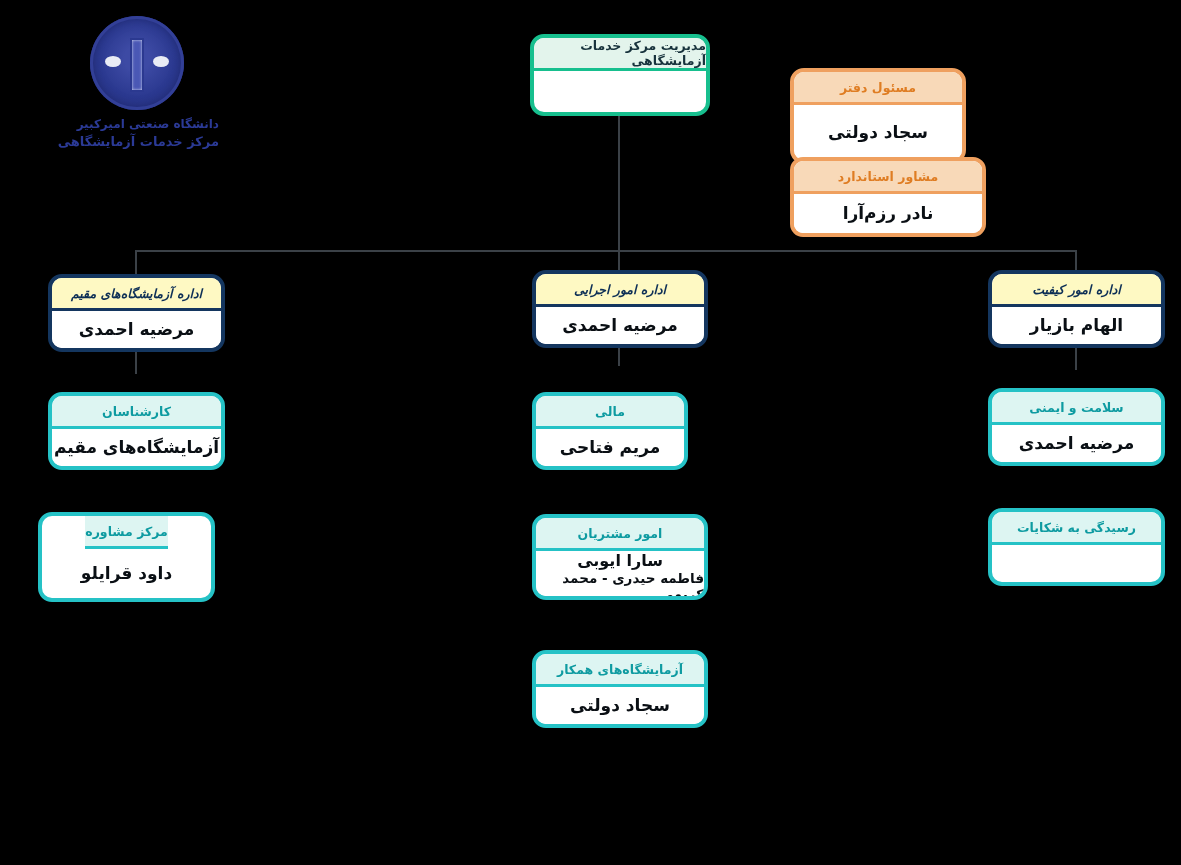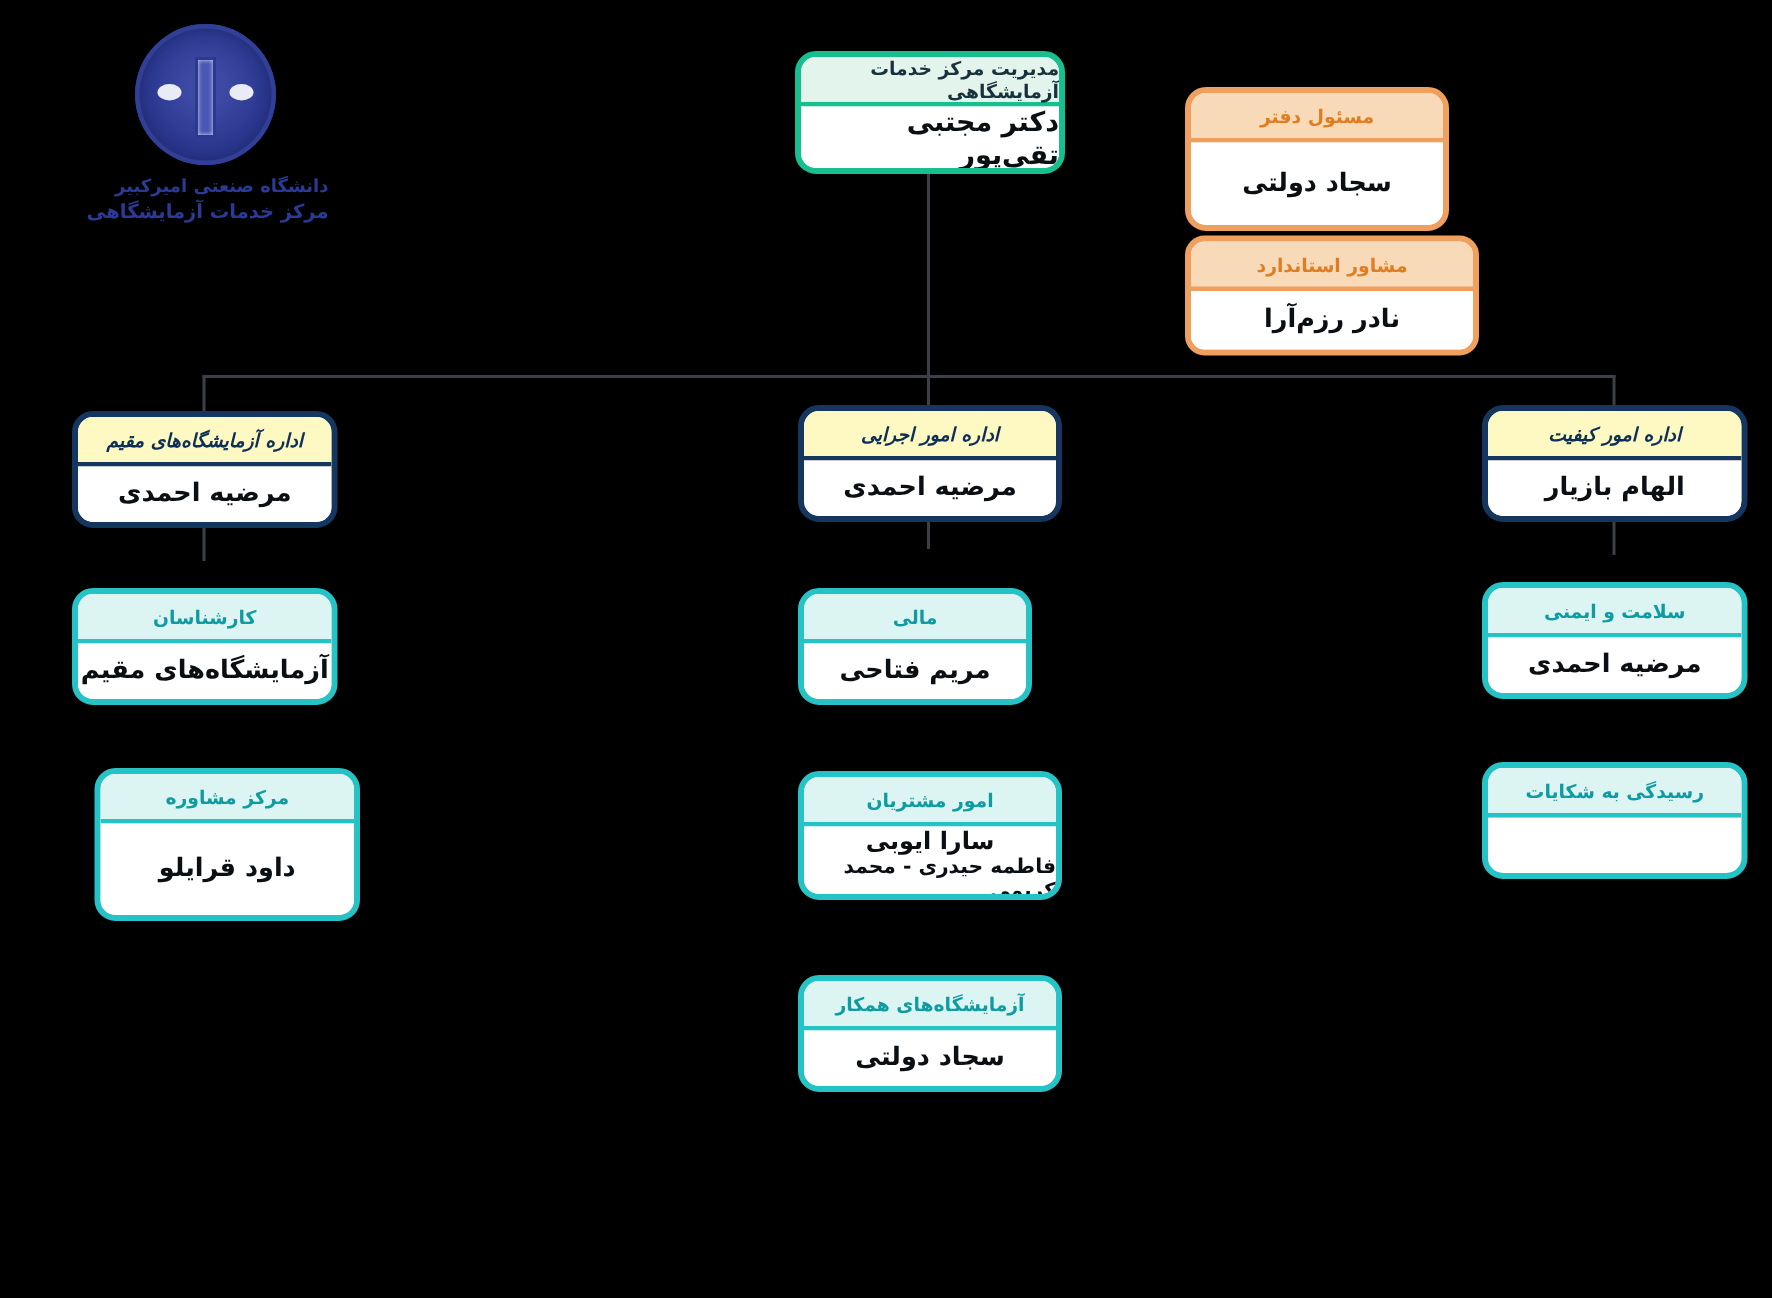--- a/index.html
+++ b/index.html
@@ -75,24 +75,23 @@
   <div class="line" style="left:135px;top:250px;width:942px;height:2px;"></div>
   <div class="line" style="left:135px;top:250px;width:2px;height:24px;"></div>
   <div class="line" style="left:618px;top:250px;width:2px;height:20px;"></div>
   <div class="line" style="left:1075px;top:250px;width:2px;height:20px;"></div>
   <div class="line" style="left:135px;top:352px;width:2px;height:22px;"></div>
   <div class="line" style="left:618px;top:348px;width:2px;height:18px;"></div>
   <div class="line" style="left:1075px;top:348px;width:2px;height:22px;"></div>
 
   <div class="node green" style="left:530px;top:14px;width:180px;height:82px;">
     <div class="hd">مدیریت مرکز خدمات آزمایشگاهی</div>
-    <div class="bd" style="font-size:18px;">دکتر مجتبی تقی‌پور</div>
   </div>
 
-  <div class="node orange" style="left:790px;top:58px;width:176px;height:96px;">
+  <div class="node orange" style="left:790px;top:68px;width:176px;height:96px;">
     <div class="hd">مسئول دفتر</div>
     <div class="bd">سجاد دولتی</div>
   </div>
   <div class="node orange" style="left:790px;top:157px;width:196px;height:80px;border-radius:13px;">
     <div class="hd">مشاور استاندارد</div>
     <div class="bd">نادر رزم‌آرا</div>
   </div>
 
   <div class="node navy" style="left:48px;top:274px;width:177px;height:78px;">
     <div class="hd">اداره آزمایشگاه‌های مقیم</div>
@@ -104,21 +103,21 @@
   </div>
   <div class="node navy" style="left:988px;top:270px;width:177px;height:78px;">
     <div class="hd">اداره امور کیفیت</div>
     <div class="bd">الهام بازیار</div>
   </div>
 
   <div class="node teal" style="left:48px;top:392px;width:177px;height:78px;">
     <div class="hd">کارشناسان</div>
     <div class="bd">آزمایشگاه‌های مقیم</div>
   </div>
-  <div class="node teal" style="left:63px;top:512px;width:177px;height:102px;">
+  <div class="node teal" style="left:38px;top:512px;width:177px;height:90px;align-items:center;">
     <div class="hd">مرکز مشاوره</div>
     <div class="bd">داود قرایلو</div>
   </div>
 
   <div class="node teal" style="left:532px;top:392px;width:156px;height:78px;">
     <div class="hd">مالی</div>
     <div class="bd">مریم فتاحی</div>
   </div>
   <div class="node teal" style="left:532px;top:514px;width:176px;height:86px;">
     <div class="hd">امور مشتریان</div>

